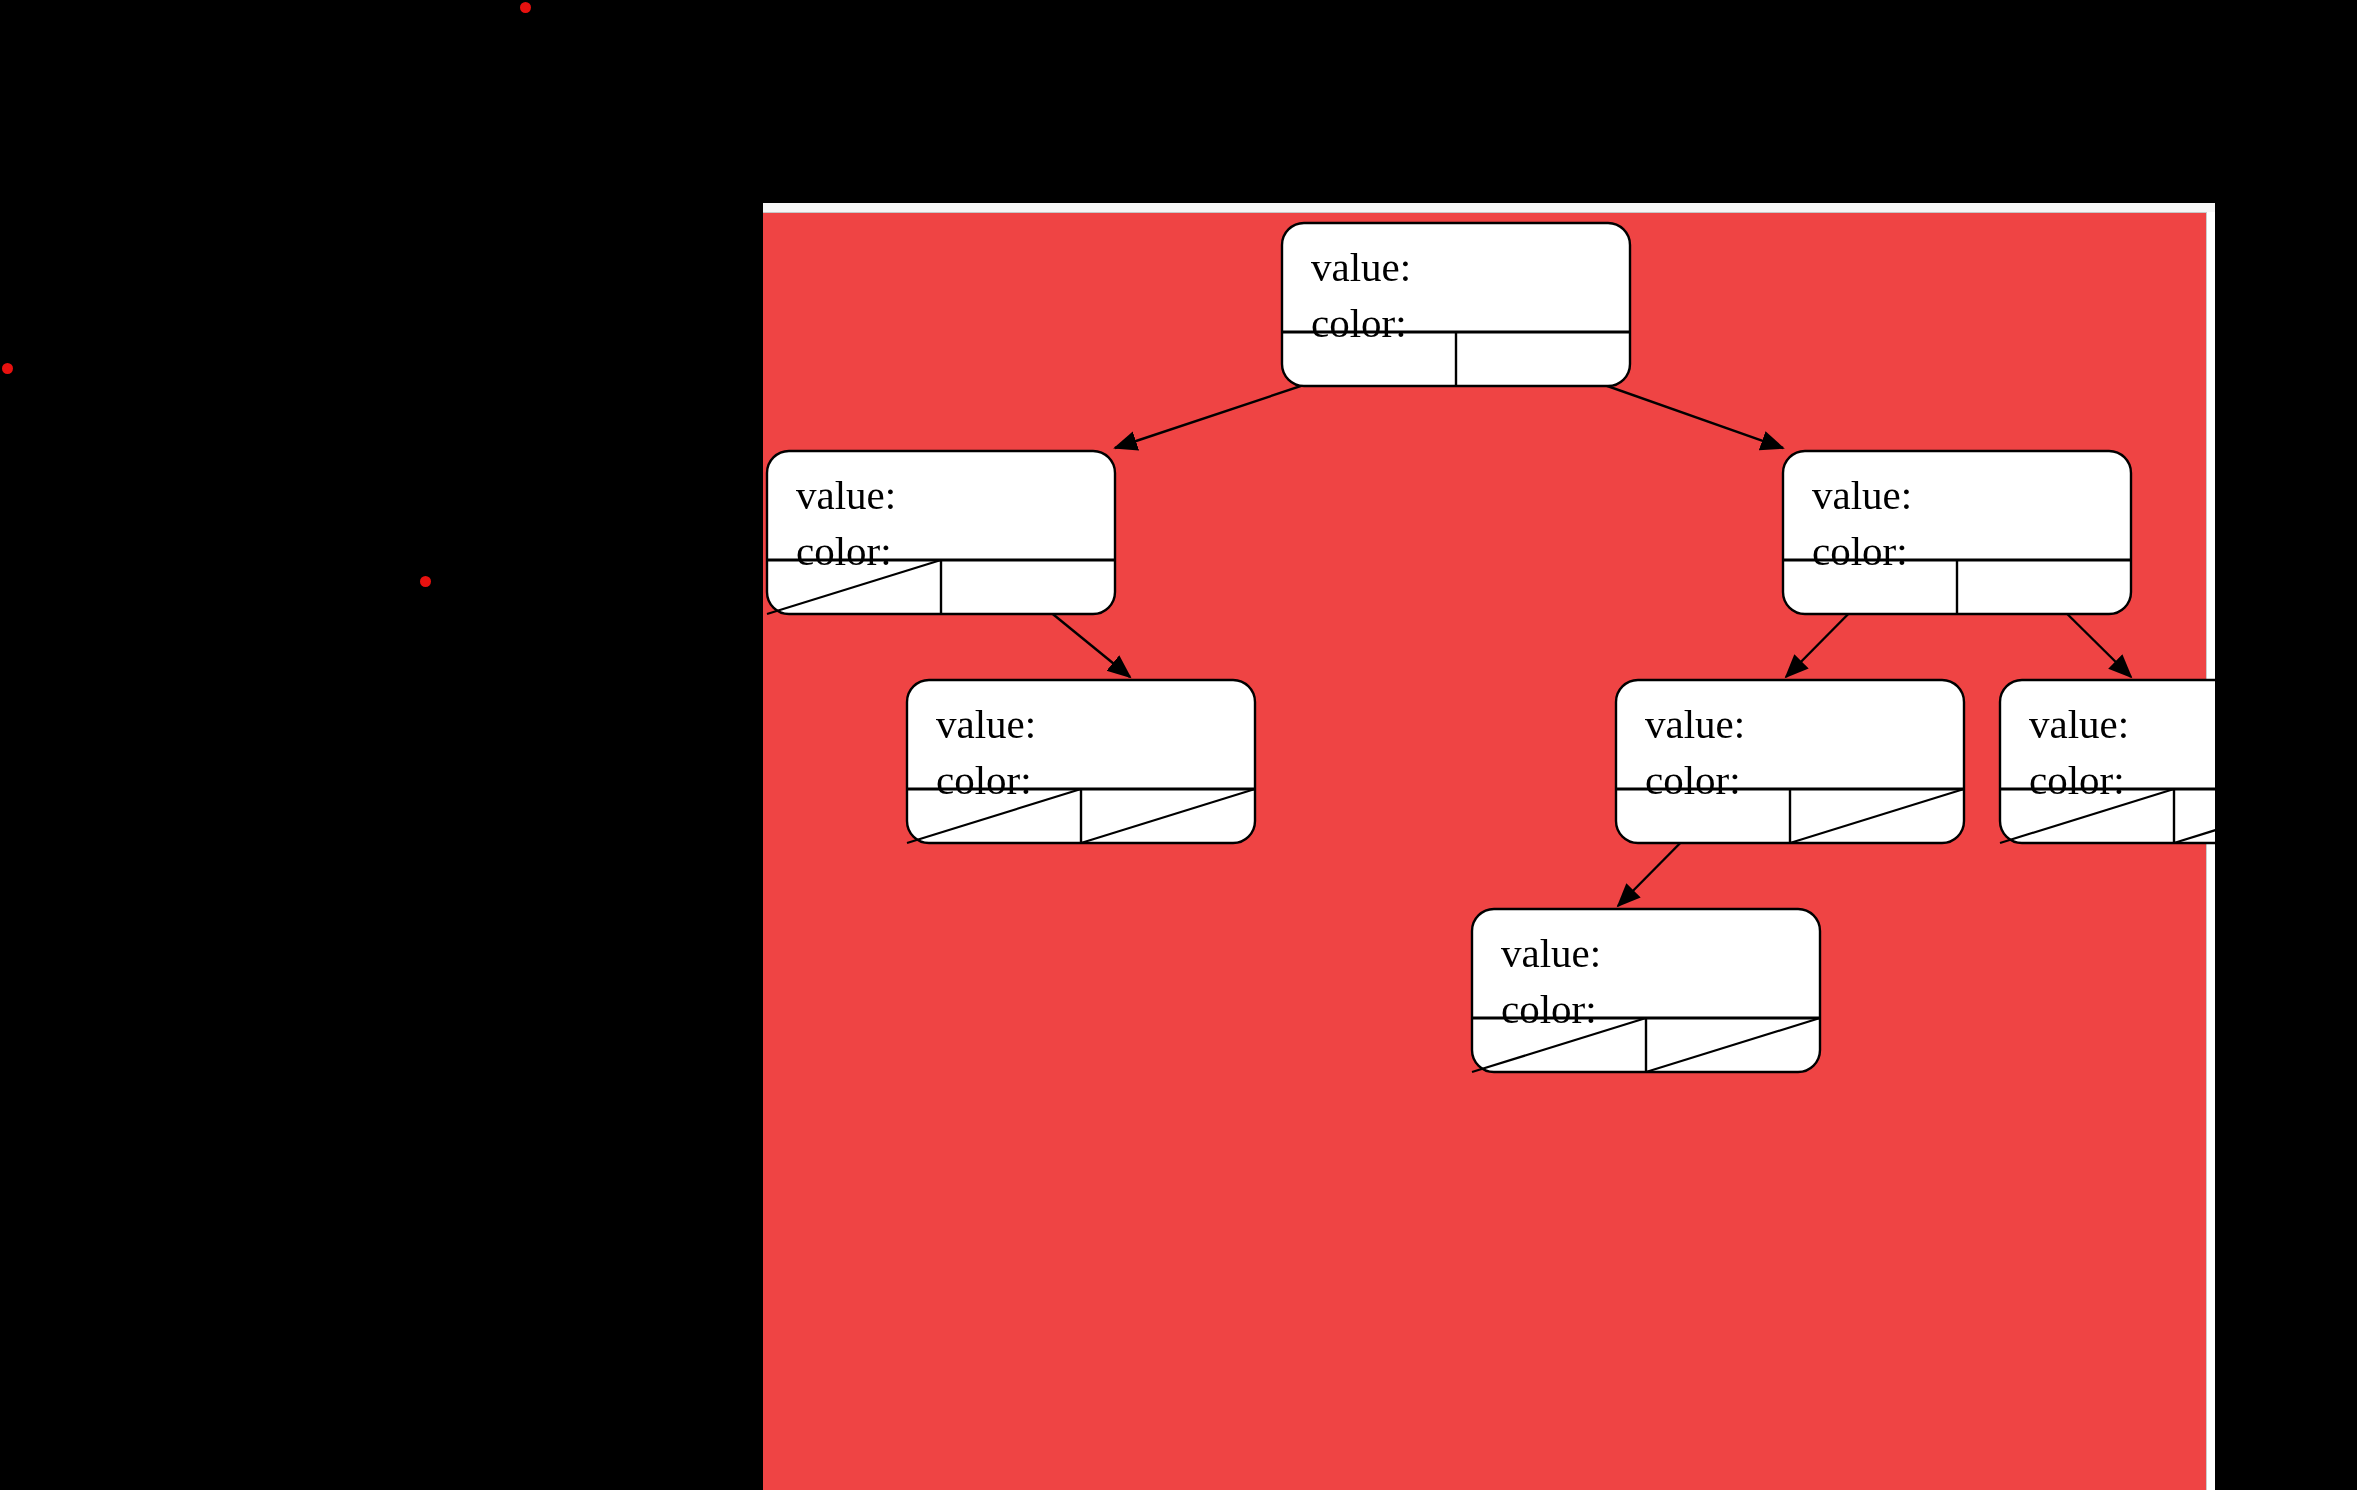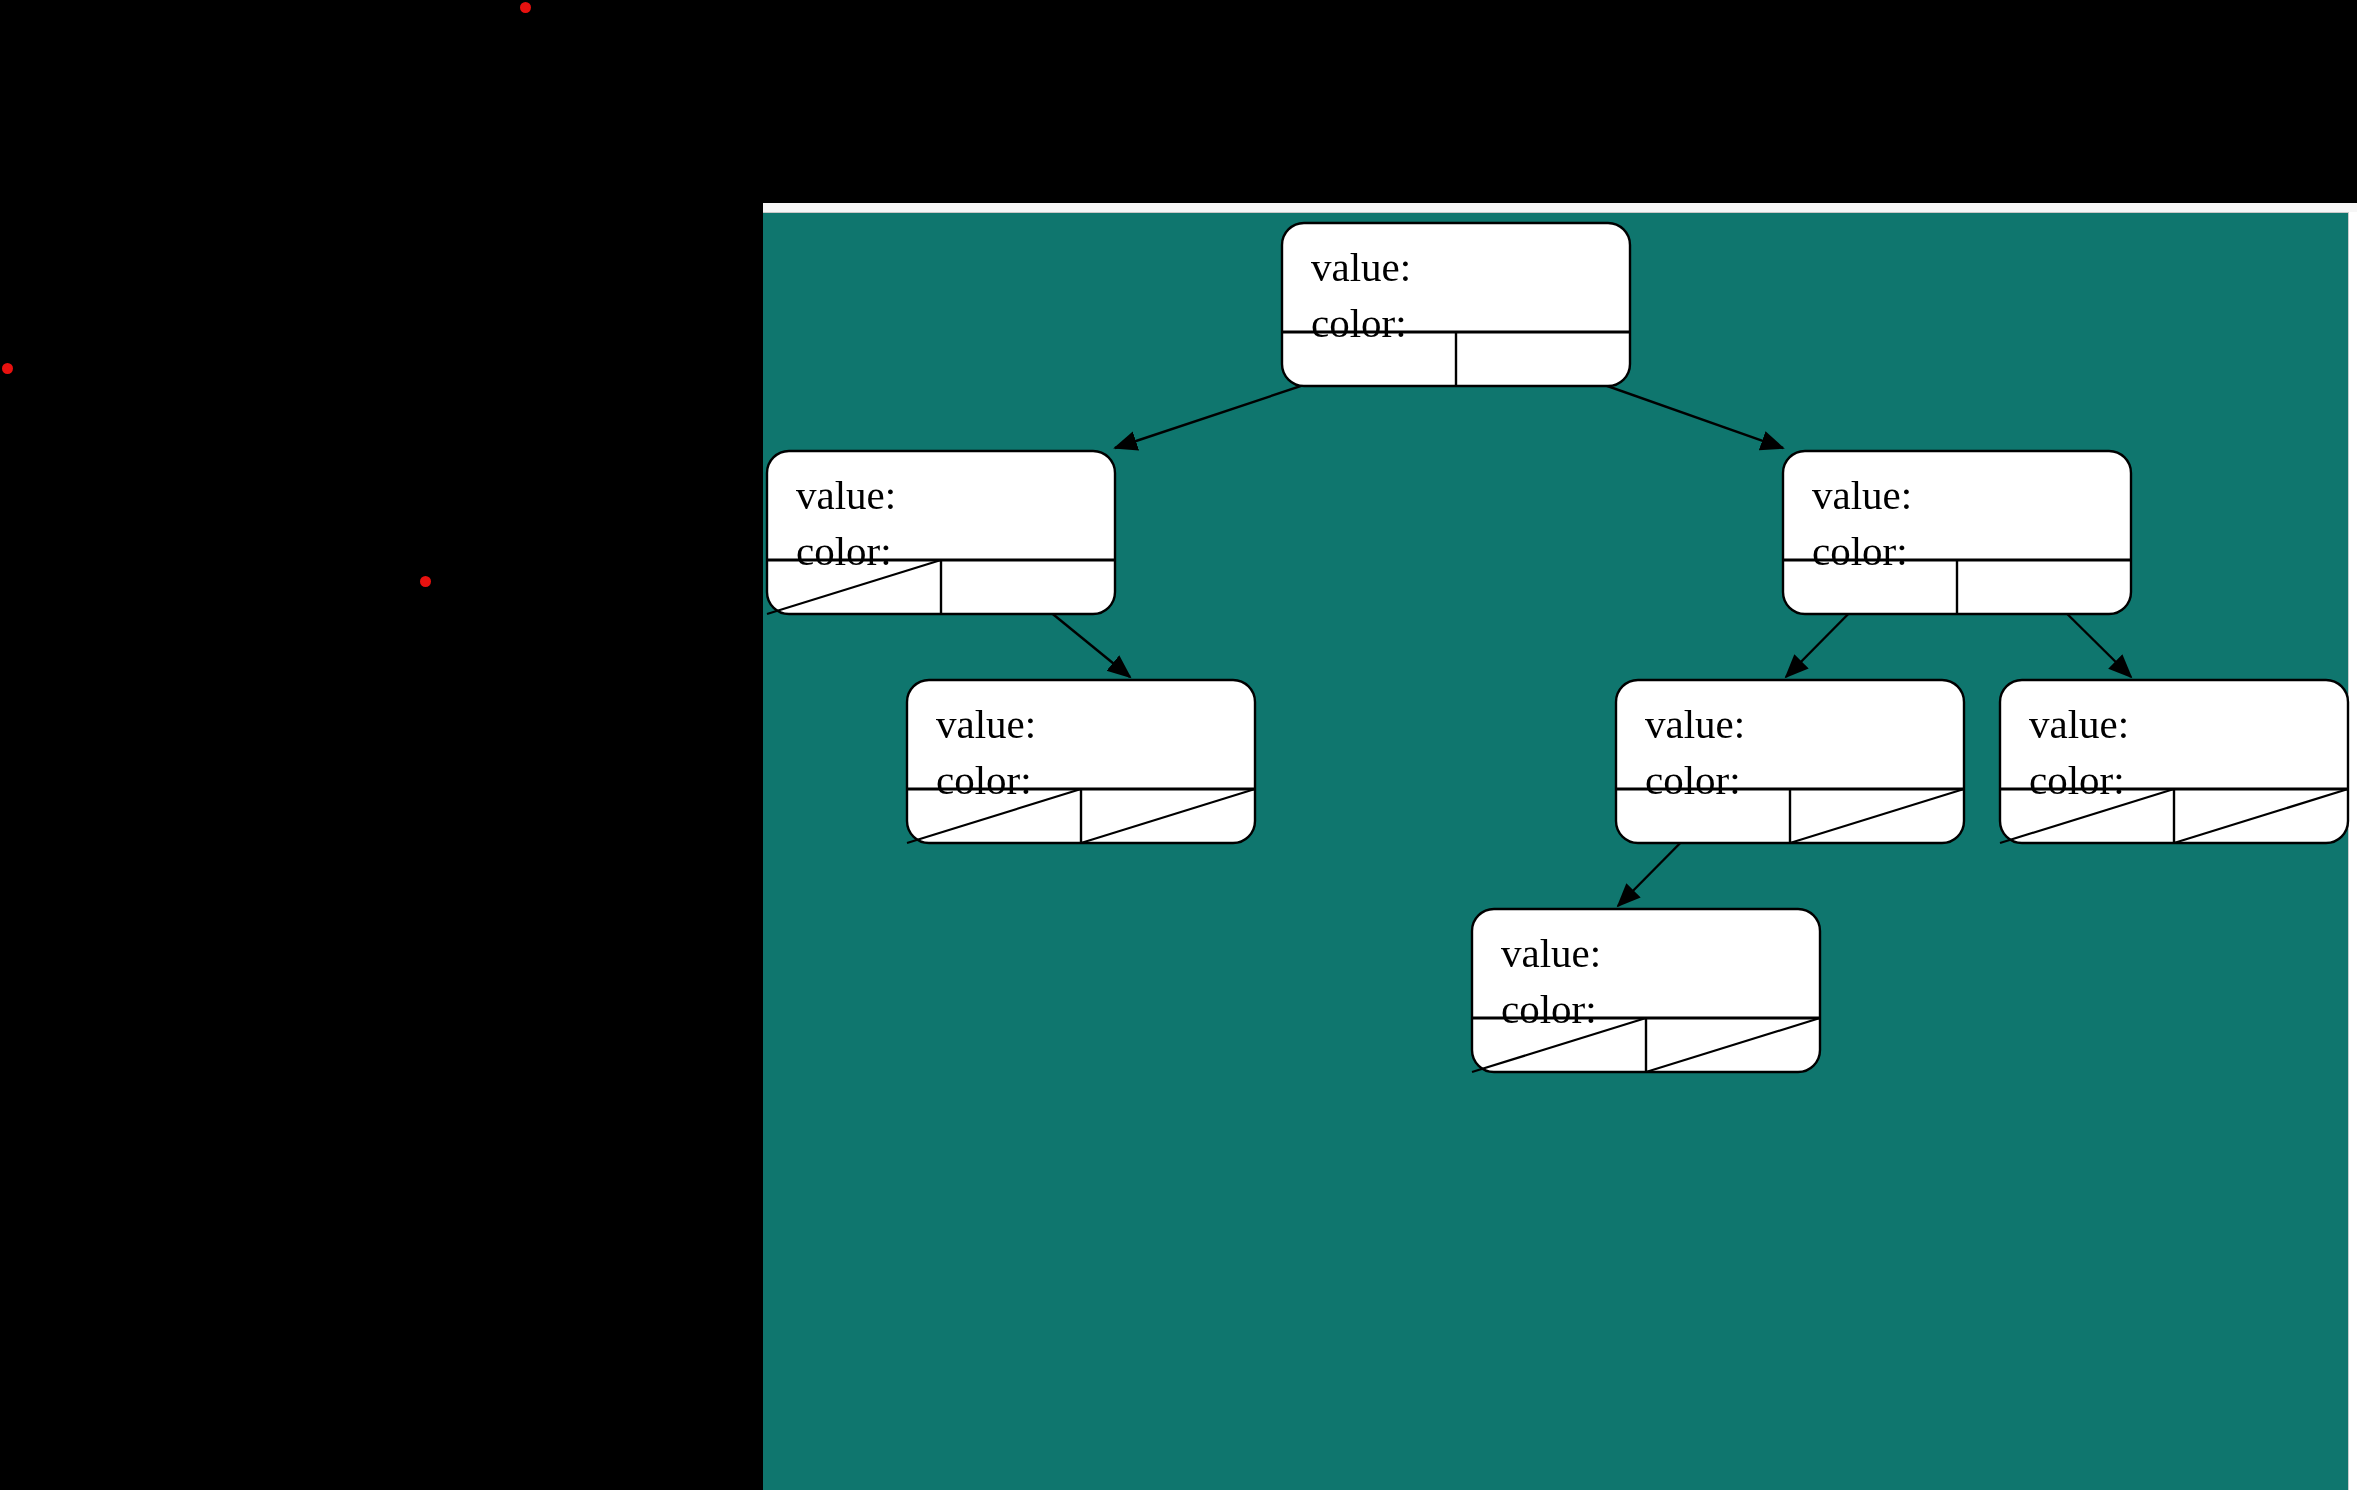--- a/index.html
+++ b/index.html
@@ -20,23 +20,23 @@
   .black-backdrop {
     position: absolute;
     inset: 0;
     background: #000000;
   }
   
   #doc-panel {
     position: absolute;
     left: 763px;
     top: 203px;
-    width: 1594px;
+    width: 1452px;
     height: 1287px;
-    background: #0f766e;
+    background: #ef4444;
     overflow: hidden;
   }
   #panel-topbar {
     position: absolute;
     left: 0;
     top: 0;
     width: 100%;
     height: 9px;
     background: #f6f6f6;
     border-bottom: 1px solid #c9c9c9;

